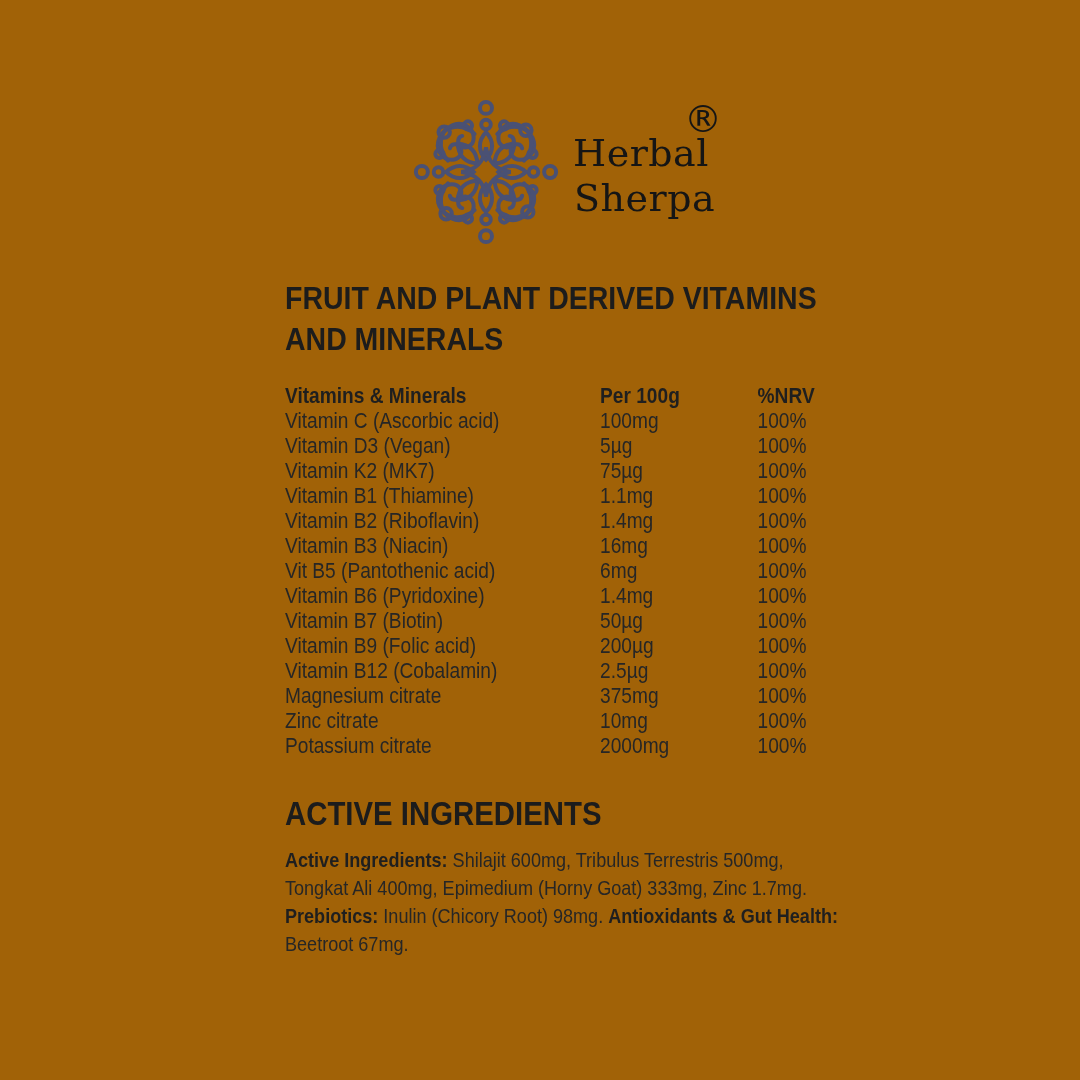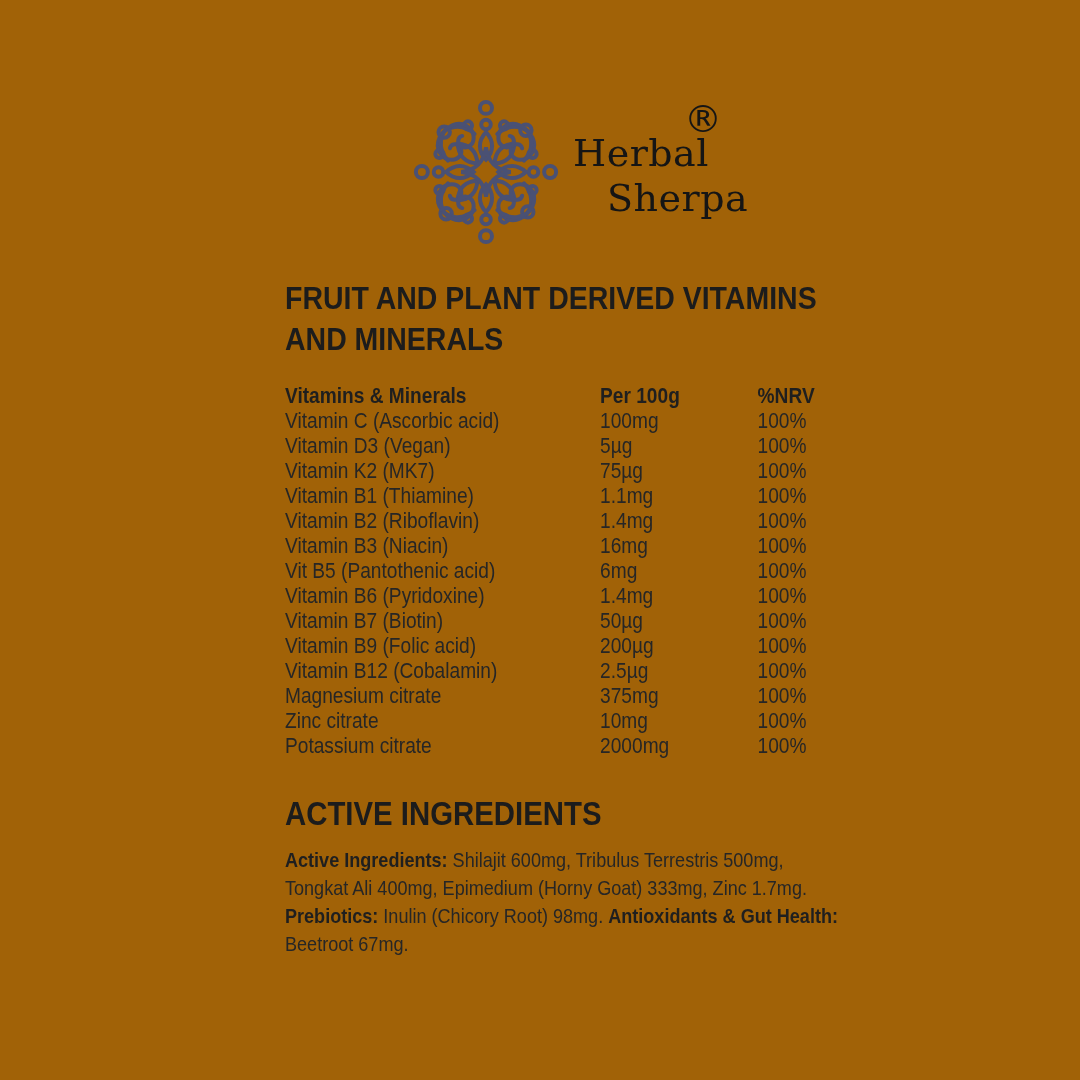--- a/index.html
+++ b/index.html
@@ -30,21 +30,21 @@
   .brand {
     position: absolute;
     left: 573px;
     top: 131px;
     font-family: "DejaVu Serif", serif;
     font-size: 38px;
     line-height: 45px;
     color: #151515;
     letter-spacing: 0.5px;
   }
-  .brand-line2 { margin-left: 34px; }
+  .brand-line2 { margin-left: 1px; }
   .reg {
     position: absolute;
     left: 684px;
     top: 100px;
     font-family: "DejaVu Sans", sans-serif;
     font-size: 38px;
     line-height: 38px;
     color: #151515;
   }
 

